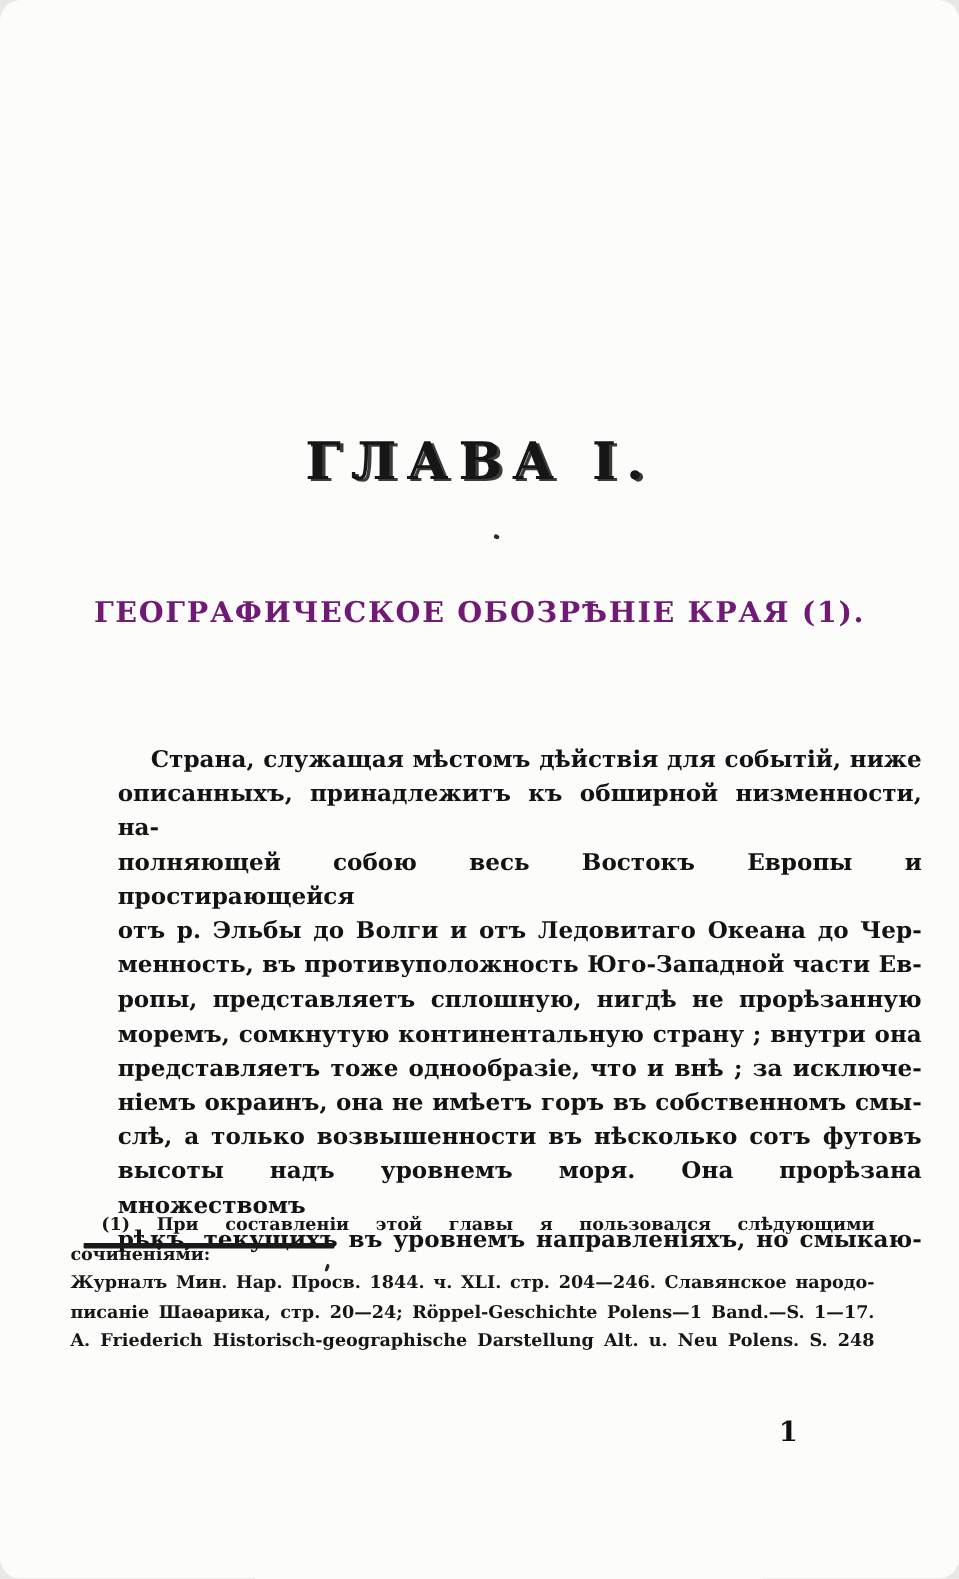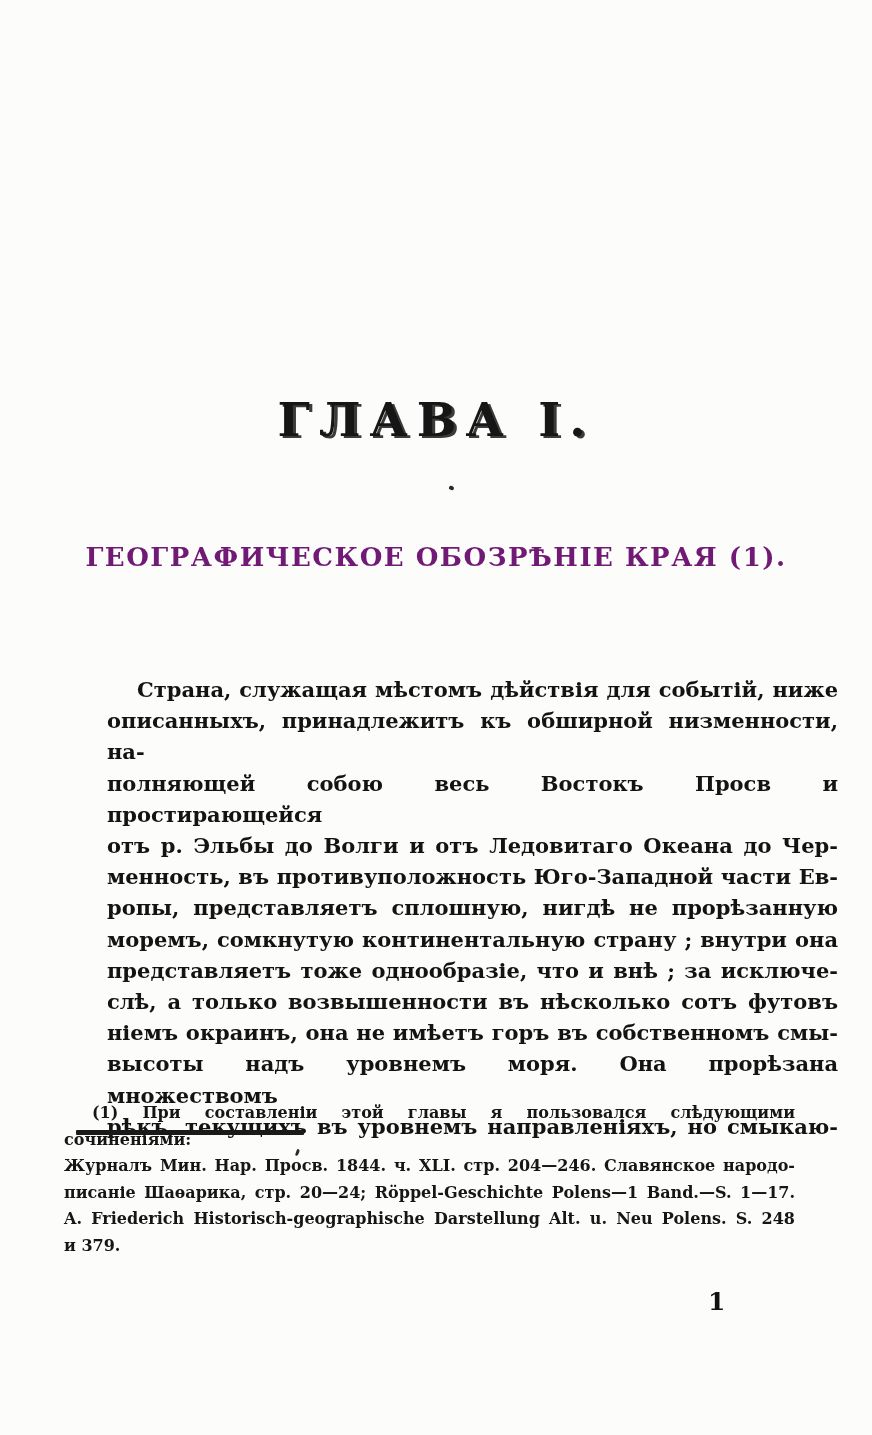--- a/index.html
+++ b/index.html
@@ -9,20 +9,21 @@
   }
   .page {
     position: relative;
     width: 872px;
     height: 1435px;
     margin: 0 auto;
     background: #fcfcfb;
     color: #131313;
     font-family: "DejaVu Serif", serif;
     overflow: hidden;
+    border-radius: 19px;
   }
   
   .chapter-title {
     position: absolute;
     top: 394px;
     left: 0;
     width: 100%;
     margin: 0;
     text-align: center;
     font-size: 47px;
@@ -129,38 +130,37 @@
 
   <h1 class="chapter-title">ГЛАВА I.</h1>
 
   <div class="speck speck-title"></div>
 
   <h2 class="section-heading">ГЕОГРАФИЧЕСКОЕ ОБОЗРѢНІЕ КРАЯ (1).</h2>
 
   <div class="body-text">
     <div class="bodyline indent">Страна, служащая мѣстомъ дѣйствія для событій, ниже</div>
     <div class="bodyline">описанныхъ, принадлежитъ къ обширной низменности, на-</div>
-    <div class="bodyline">полняющей собою весь Востокъ Просв и простирающейся</div>
+    <div class="bodyline">полняющей собою весь Востокъ Европы и простирающейся</div>
     <div class="bodyline">отъ р. Эльбы до Волги и отъ Ледовитаго Океана до Чер-</div>
     <div class="bodyline">менность, въ противуположность Юго-Западной части Ев-</div>
     <div class="bodyline">ропы, представляетъ сплошную, нигдѣ не прорѣзанную</div>
     <div class="bodyline">моремъ, сомкнутую континентальную страну ; внутри она</div>
     <div class="bodyline">представляетъ тоже однообразіе, что и внѣ ; за исключе-</div>
+    <div class="bodyline">ніемъ окраинъ, она не имѣетъ горъ въ собственномъ смы-</div>
     <div class="bodyline">слѣ, а только возвышенности въ нѣсколько сотъ футовъ</div>
-    <div class="bodyline">ніемъ окраинъ, она не имѣетъ горъ въ собственномъ смы-</div>
     <div class="bodyline">высоты надъ уровнемъ моря. Она прорѣзана множествомъ</div>
     <div class="bodyline">рѣкъ, текущихъ въ уровнемъ направленіяхъ, но смыкаю-</div>
   </div>
 
   <div class="footnote-rule"></div>
   <div class="speck speck-rule"></div>
 
   <div class="footnote">
     <div class="fnline first">(1) При составленіи этой главы я пользовался слѣдующими сочиненіями:</div>
     <div class="fnline">Журналъ Мин. Нар. Просв. 1844. ч. XLI. стр. 204—246. Славянское народо-</div>
     <div class="fnline">писаніе Шаѳарика, стр. 20—24; Röppel-Geschichte Polens—1 Band.—S. 1—17.</div>
     <div class="fnline">A. Friederich Historisch-geographische Darstellung Alt. u. Neu Polens. S. 248</div>
-    <div class="fnline last">и 379.</div>
   </div>
 
   <div class="page-number">1</div>
 
 </div>
 
 </body></html>

